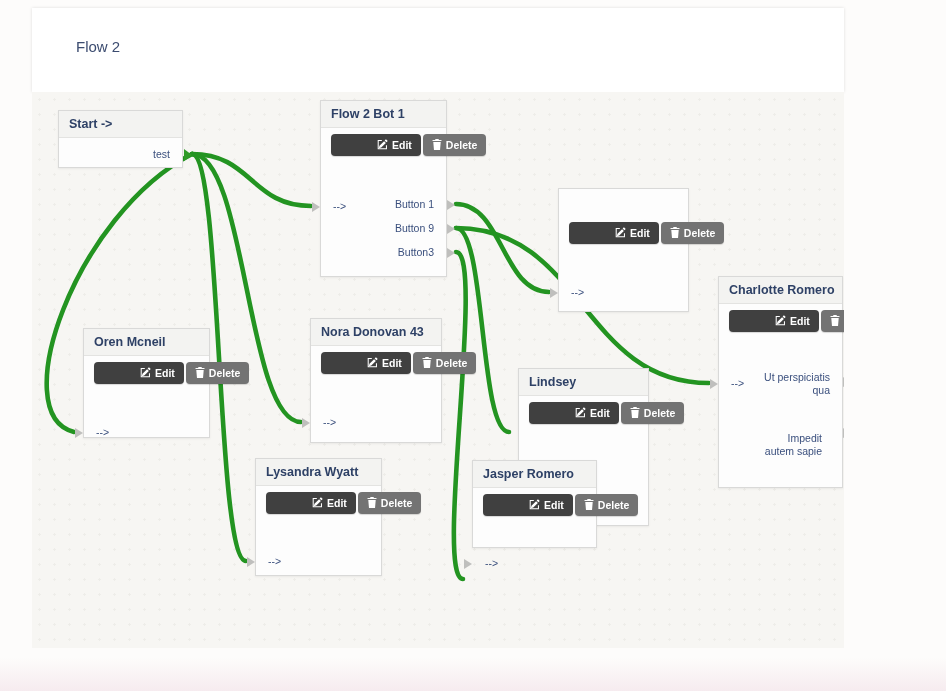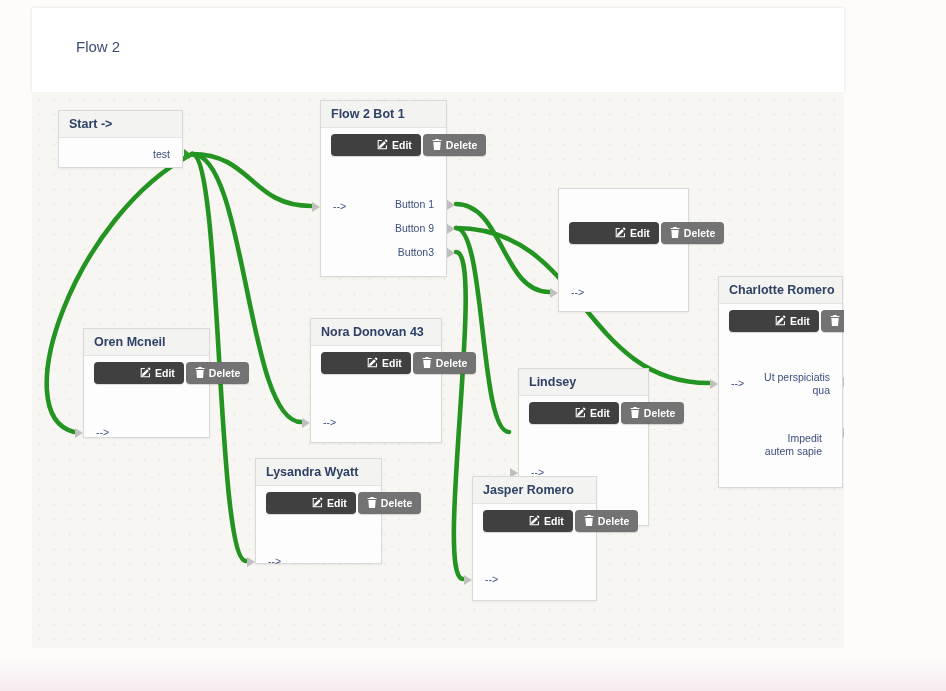--- a/index.html
+++ b/index.html
@@ -181,41 +181,41 @@
             <button class="btn btn-delete">
               <span><svg width="10" height="11" viewBox="0 0 14 16">
                   <path fill="#fff" d="M5 0h4l1 1.6h3.5V3H.5V1.6H4L5 0zM1.6 4.4h10.8L11.4 16H2.6L1.6 4.4z"></path>
                 </svg></span>
               <span>Delete</span>
             </button>
           </div>
           <div class="port port-in" style="top: 99px;"></div>
           <div class="lbl" style="left: 12px; top: 97px;">--&gt;</div>
         </div>
-        <div class="node" style="left: 223px; top: 366px; width: 127px; height: 106px;">
+        <div class="node" style="left: 223px; top: 366px; width: 127px; height: 118px;">
           <div class="node-header">Lysandra Wyatt</div>
           <div class="btn-row">
             <button class="btn btn-edit">
               <span><svg width="11" height="11" viewBox="0 0 16 16">
                   <path fill="#fff" d="M15.6 3 13 .4l-1.9 1.9 2.6 2.6L15.6 3zM10.3 3.1 3.6 9.8l-.9 3.5 3.5-.9 6.7-6.7-2.6-2.6z"></path>
                   <path fill="#fff" d="M13 9.2v4.3H2.5V3H7V1.5H1V15h13.5V9.2H13z"></path>
                 </svg></span>
               <span>Edit</span>
             </button>
             <button class="btn btn-delete">
               <span><svg width="10" height="11" viewBox="0 0 14 16">
                   <path fill="#fff" d="M5 0h4l1 1.6h3.5V3H.5V1.6H4L5 0zM1.6 4.4h10.8L11.4 16H2.6L1.6 4.4z"></path>
                 </svg></span>
               <span>Delete</span>
             </button>
           </div>
           <div class="port port-in" style="top: 98px;"></div>
           <div class="lbl" style="left: 12px; top: 96px;">--&gt;</div>
         </div>
-        <div class="node" style="left: 440px; top: 384px; width: 125px; height: 125px;">
+        <div class="node" style="left: 440px; top: 368px; width: 125px; height: 88px;">
           <div class="node-header">Jasper Romero</div>
           <div class="btn-row">
             <button class="btn btn-edit">
               <span><svg width="11" height="11" viewBox="0 0 16 16">
                   <path fill="#fff" d="M15.6 3 13 .4l-1.9 1.9 2.6 2.6L15.6 3zM10.3 3.1 3.6 9.8l-.9 3.5 3.5-.9 6.7-6.7-2.6-2.6z"></path>
                   <path fill="#fff" d="M13 9.2v4.3H2.5V3H7V1.5H1V15h13.5V9.2H13z"></path>
                 </svg></span>
               <span>Edit</span>
             </button>
             <button class="btn btn-delete">

